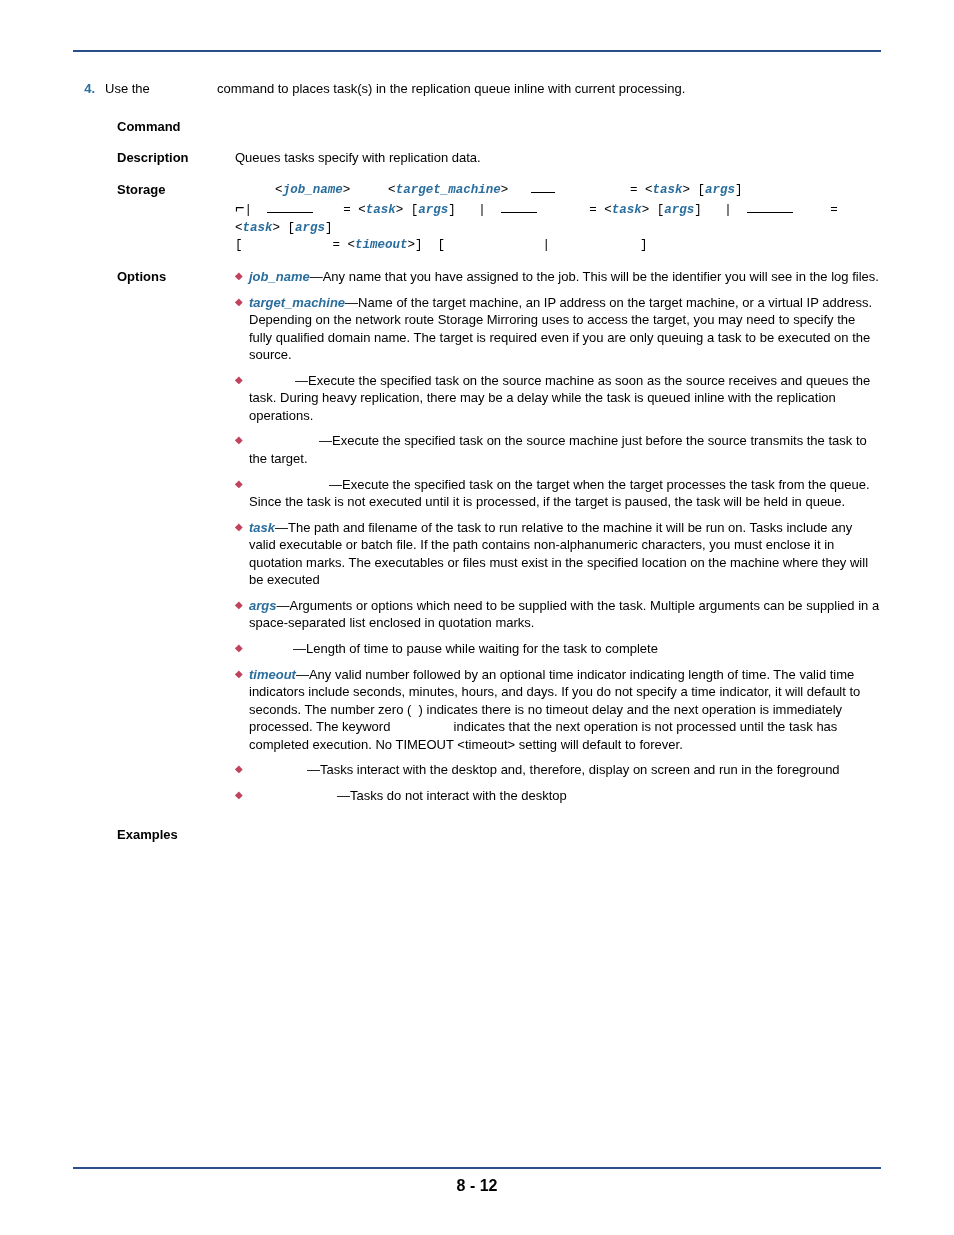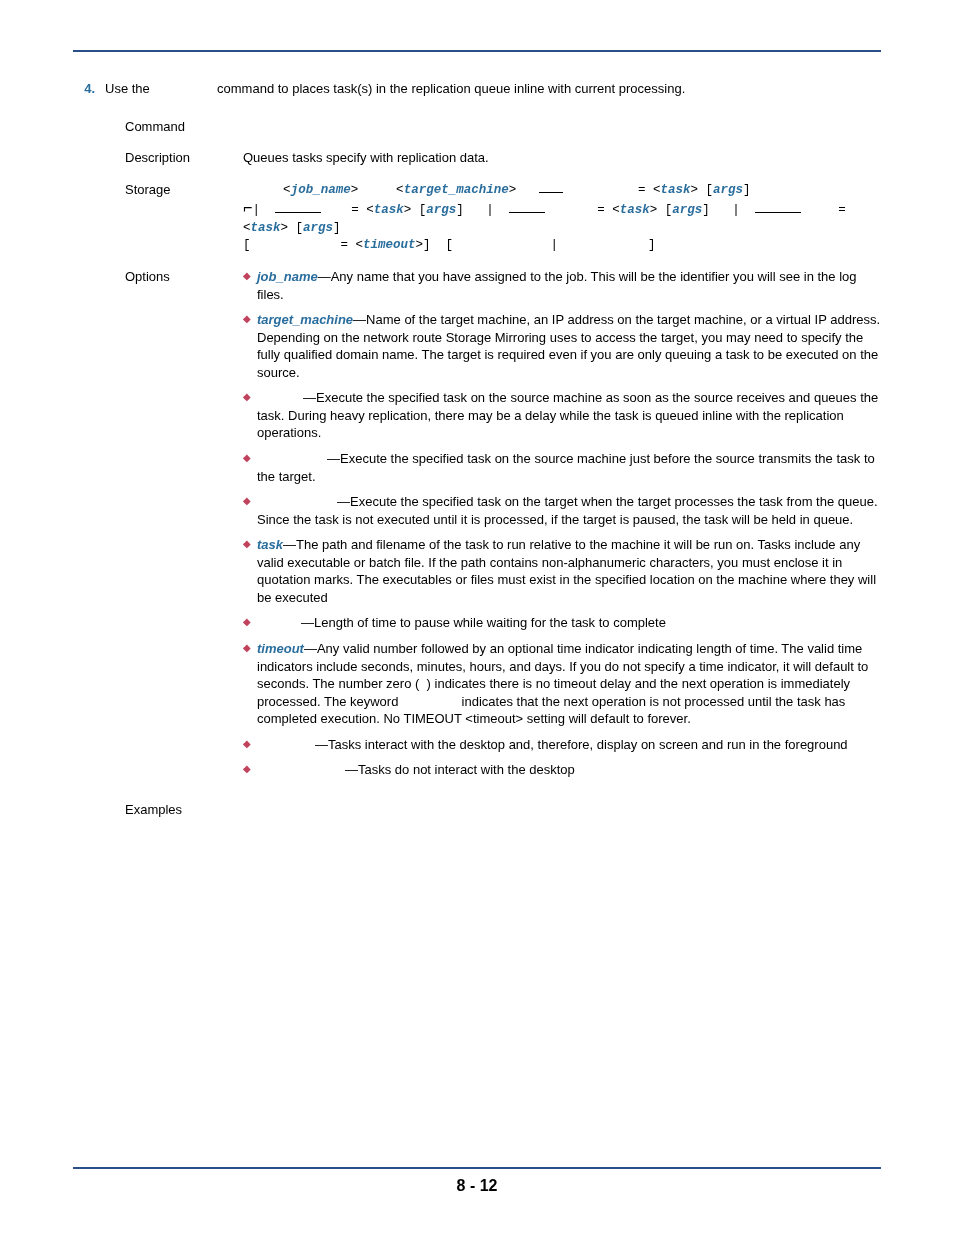--- a/index.html
+++ b/index.html
@@ -47,22 +47,21 @@
   .def-table {
     margin-left: 44px;
   }
   .def-row {
     display: flex;
     margin-bottom: 14px;
   }
   .def-label {
     width: 118px;
     flex-shrink: 0;
-    font-weight: normal;
-    margin-left: 8px;
+    font-weight: bold;
   }
   .def-body {
     flex: 1;
   }
   .syntax-block {
     font-family: Liberation Mono, monospace;
     font-size: 12.5px;
     line-height: 1.35;
   }
   .syntax-block .lit {
@@ -186,20 +185,23 @@
             <li>
               <span style="display:inline-block;width:70px;"></span><span>—Execute the specified task on the source machine just before the source transmits the task to the target.</span>
             </li>
             <li>
               <span style="display:inline-block;width:80px;"></span><span>—Execute the specified task on the target when the target processes the task from the queue. Since the task is not executed until it is processed, if the target is paused, the task will be held in queue.</span>
             </li>
             <li>
               <span class="opt-key">task</span><span>—The path and filename of the task to run relative to the machine it will be run on. Tasks include any valid executable or batch file. If the path contains non-alphanumeric characters, you must enclose it in quotation marks. The executables or files must exist in the specified location on the machine where they will be executed</span>
             </li>
             <li>
+              <span class="opt-key">args</span><span>—Arguments or options which need to be supplied with the task. Multiple arguments can be supplied in a space-separated list enclosed in quotation marks.</span>
+            </li>
+            <li>
               <span style="display:inline-block;width:44px;"></span><span>—Length of time to pause while waiting for the task to complete</span>
             </li>
             <li>
               <span class="opt-key">timeout</span><span>—Any valid number followed by an optional time indicator indicating length of time. The valid time indicators include seconds, minutes, hours, and days. If you do not specify a time indicator, it will default to seconds. The number zero (</span>&nbsp;&nbsp;<span>) indicates there is no timeout delay and the next operation is immediately processed. The keyword </span><span style="display:inline-block;width:56px;"></span><span> indicates that the next operation is not processed until the task has completed execution. No TIMEOUT &lt;timeout&gt; setting will default to forever.</span>
             </li>
             <li>
               <span style="display:inline-block;width:58px;"></span><span>—Tasks interact with the desktop and, therefore, display on screen and run in the foreground</span>
             </li>
             <li>
               <span style="display:inline-block;width:88px;"></span><span>—Tasks do not interact with the desktop</span>

